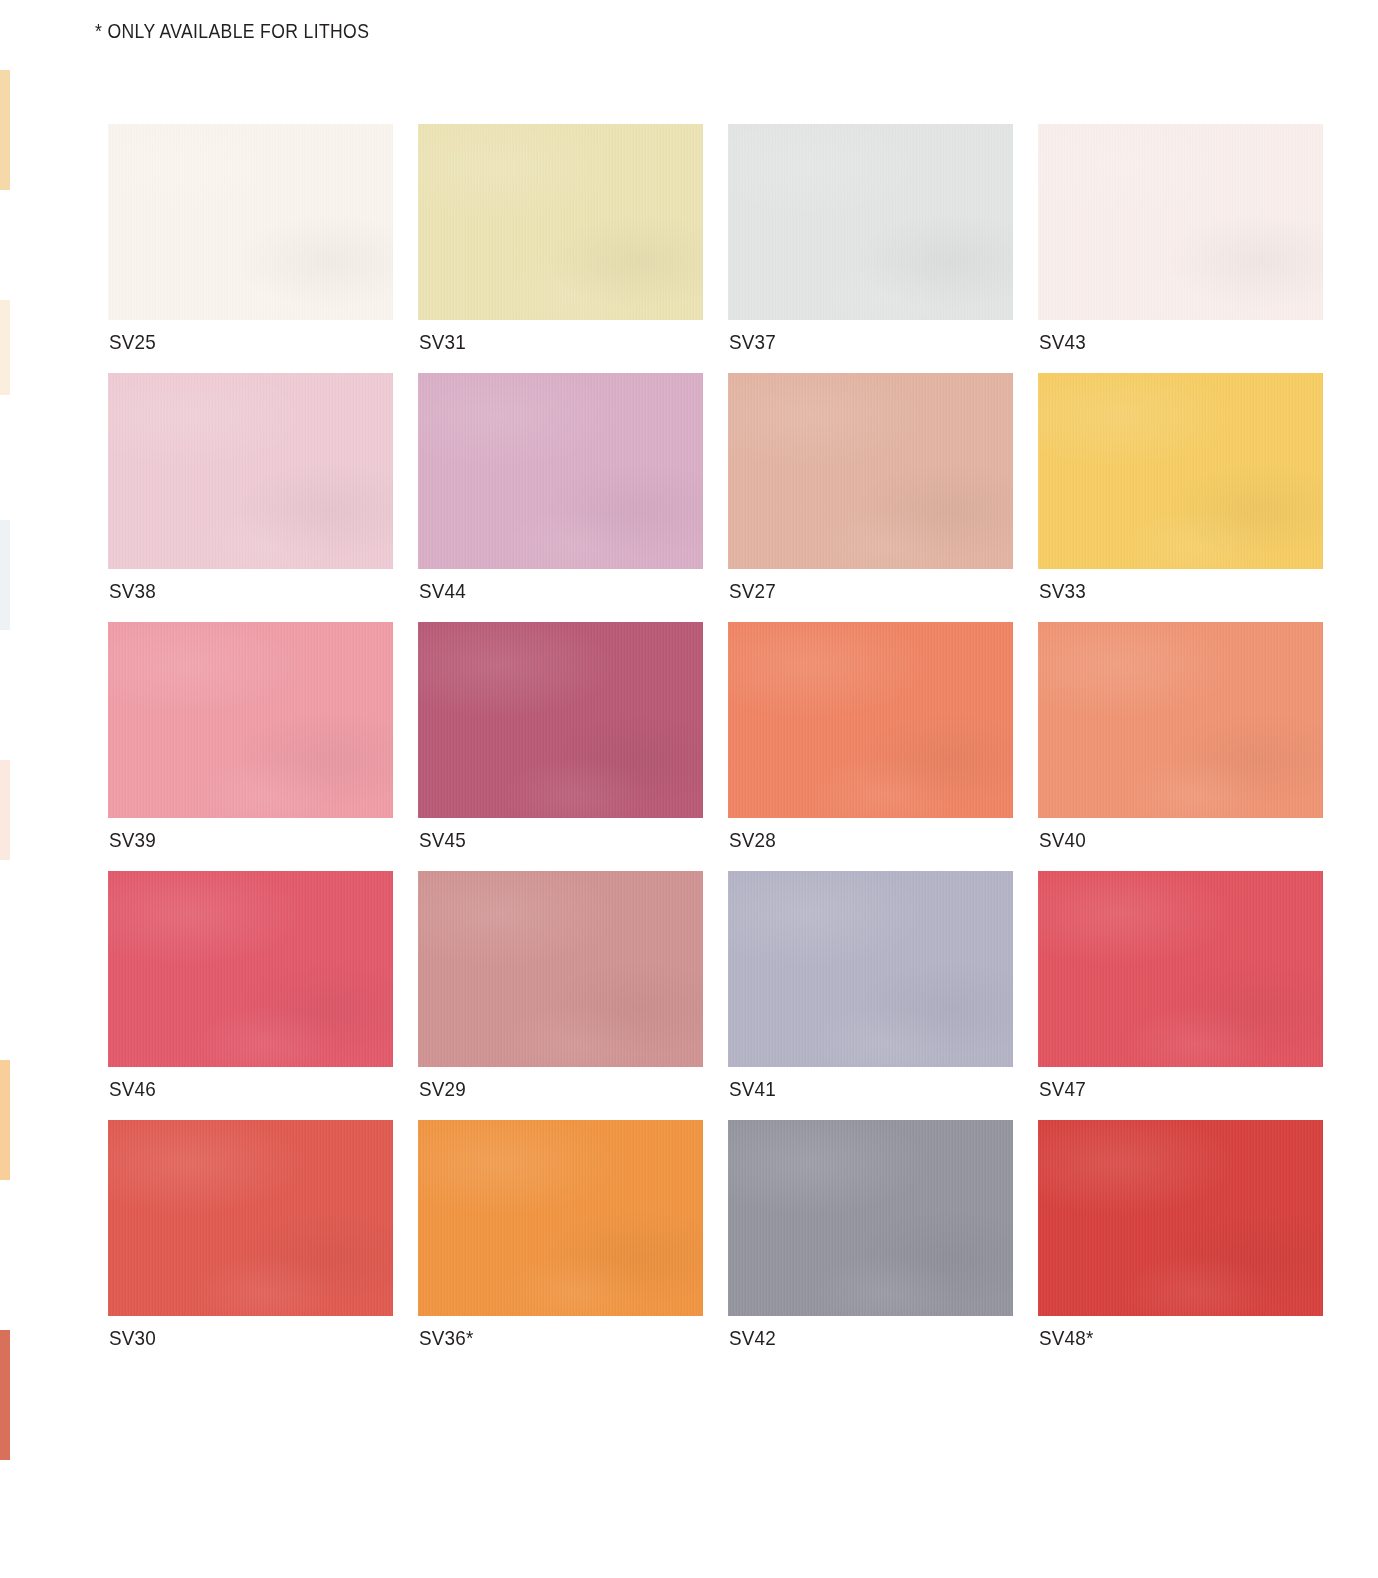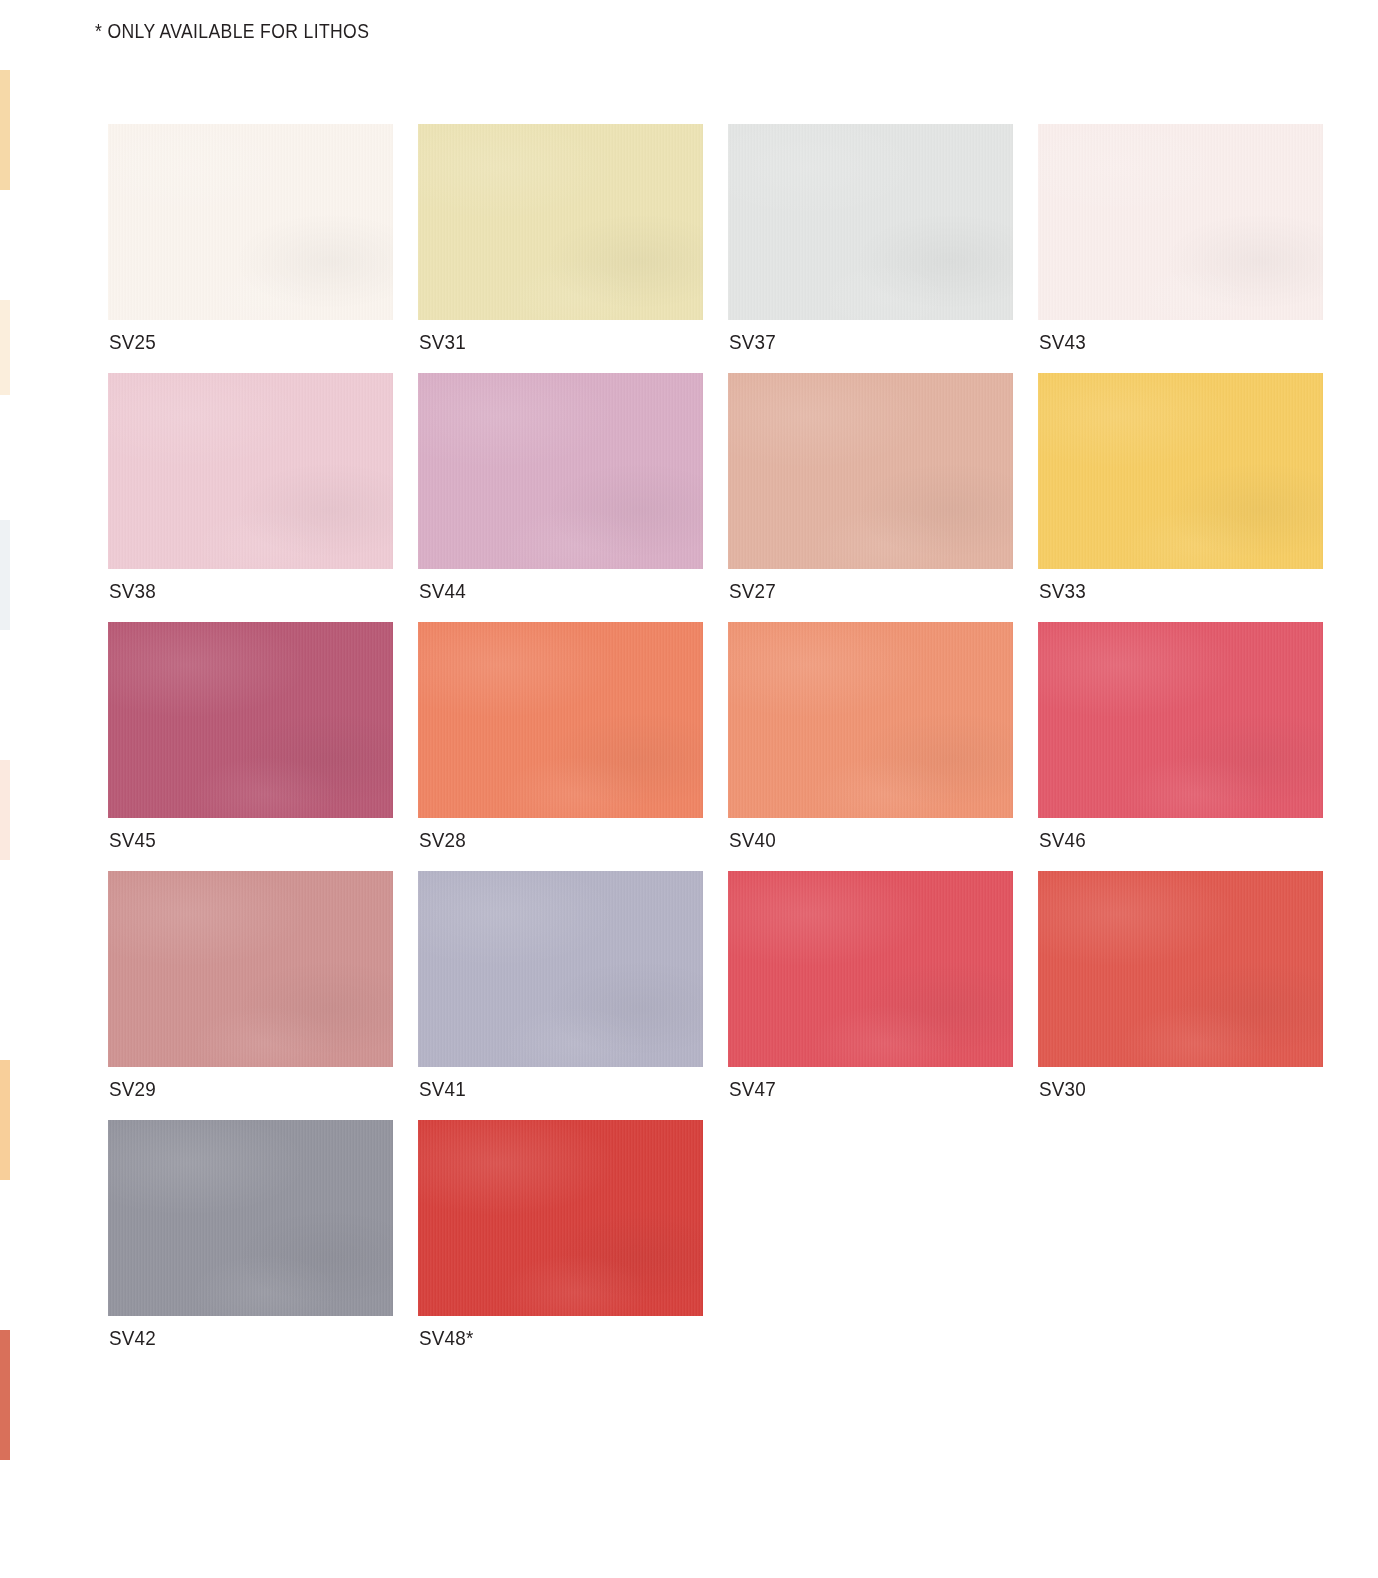--- a/index.html
+++ b/index.html
@@ -146,20 +146,24 @@
     </div>
     <div class="swatch-cell">
       <div class="swatch-chip" style="background: rgb(226, 179, 162);"></div>
       <div class="swatch-label">SV27</div>
     </div>
     <div class="swatch-cell">
       <div class="swatch-chip" style="background: rgb(246, 205, 99);"></div>
       <div class="swatch-label">SV33</div>
     </div>
     <div class="swatch-cell">
+      <div class="swatch-chip" style="background: rgb(239, 156, 166);"></div>
+      <div class="swatch-label">SV39</div>
+    </div>
+    <div class="swatch-cell">
       <div class="swatch-chip" style="background: rgb(184, 89, 117);"></div>
       <div class="swatch-label">SV45</div>
     </div>
     <div class="swatch-cell">
       <div class="swatch-chip" style="background: rgb(239, 132, 99);"></div>
       <div class="swatch-label">SV28</div>
     </div>
     <div class="swatch-cell">
       <div class="swatch-chip" style="background: rgb(239, 148, 115);"></div>
       <div class="swatch-label">SV40</div>
@@ -178,20 +182,24 @@
     </div>
     <div class="swatch-cell">
       <div class="swatch-chip" style="background: rgb(225, 83, 95);"></div>
       <div class="swatch-label">SV47</div>
     </div>
     <div class="swatch-cell">
       <div class="swatch-chip" style="background: rgb(224, 89, 79);"></div>
       <div class="swatch-label">SV30</div>
     </div>
     <div class="swatch-cell">
+      <div class="swatch-chip" style="background: rgb(240, 148, 64);"></div>
+      <div class="swatch-label">SV36*</div>
+    </div>
+    <div class="swatch-cell">
       <div class="swatch-chip" style="background: rgb(147, 148, 158);"></div>
       <div class="swatch-label">SV42</div>
     </div>
     <div class="swatch-cell">
       <div class="swatch-chip" style="background: rgb(214, 64, 60);"></div>
       <div class="swatch-label">SV48*</div>
     </div>
   </div>
 
 </body></html>

